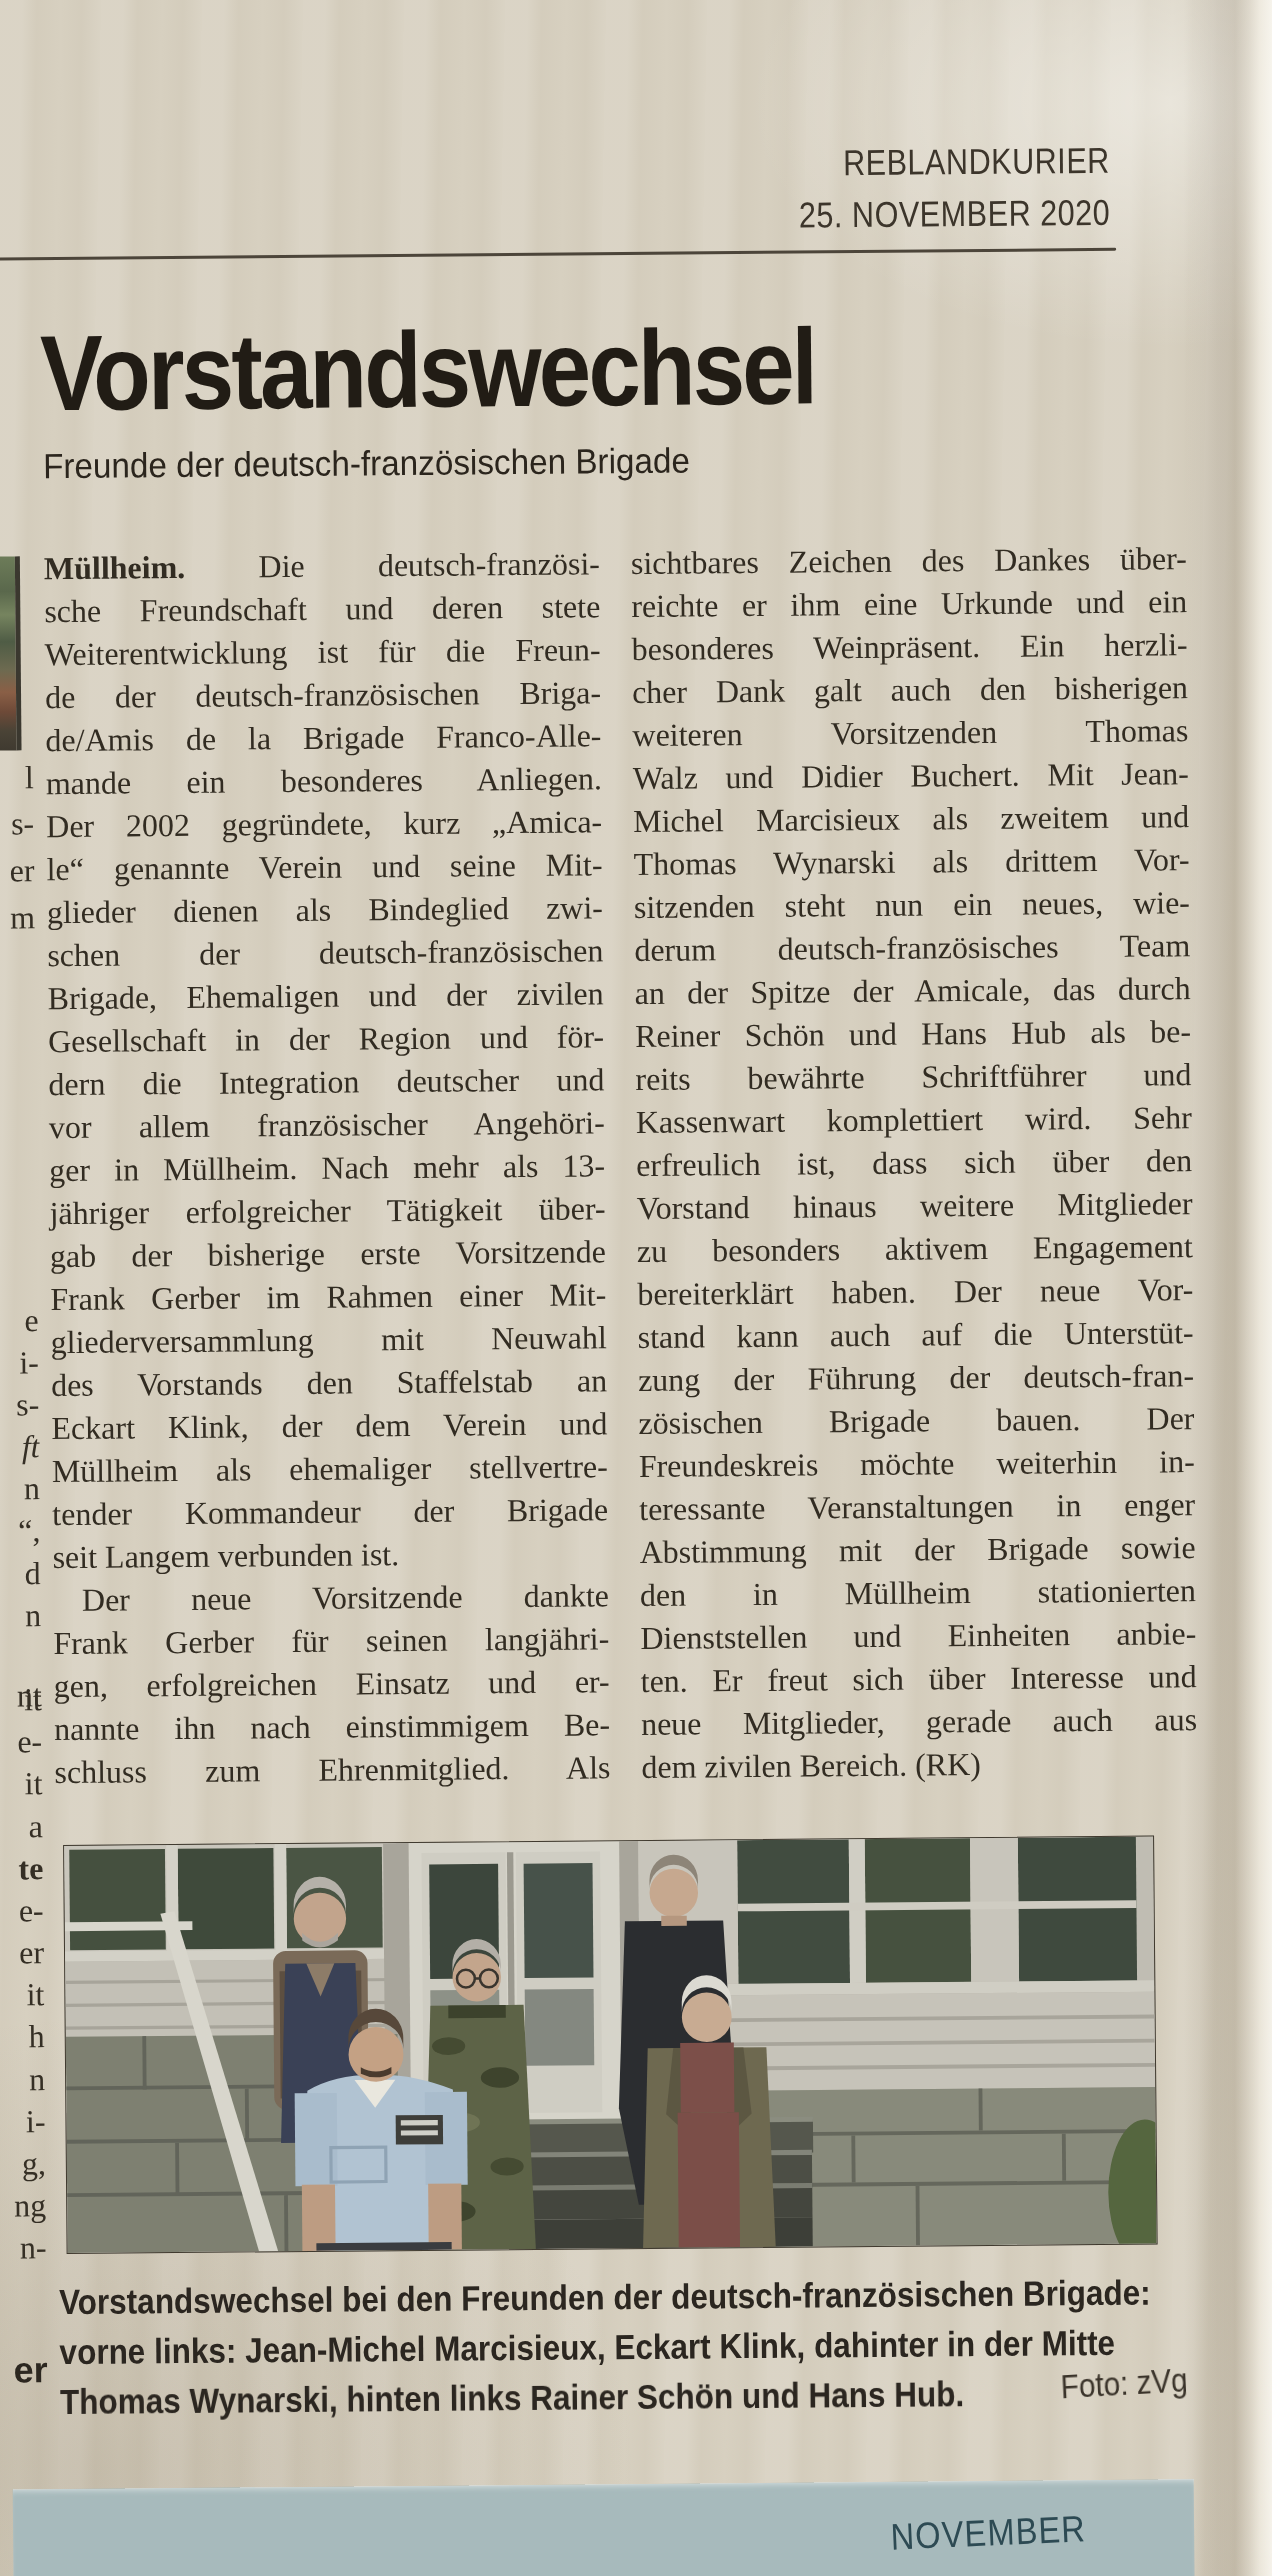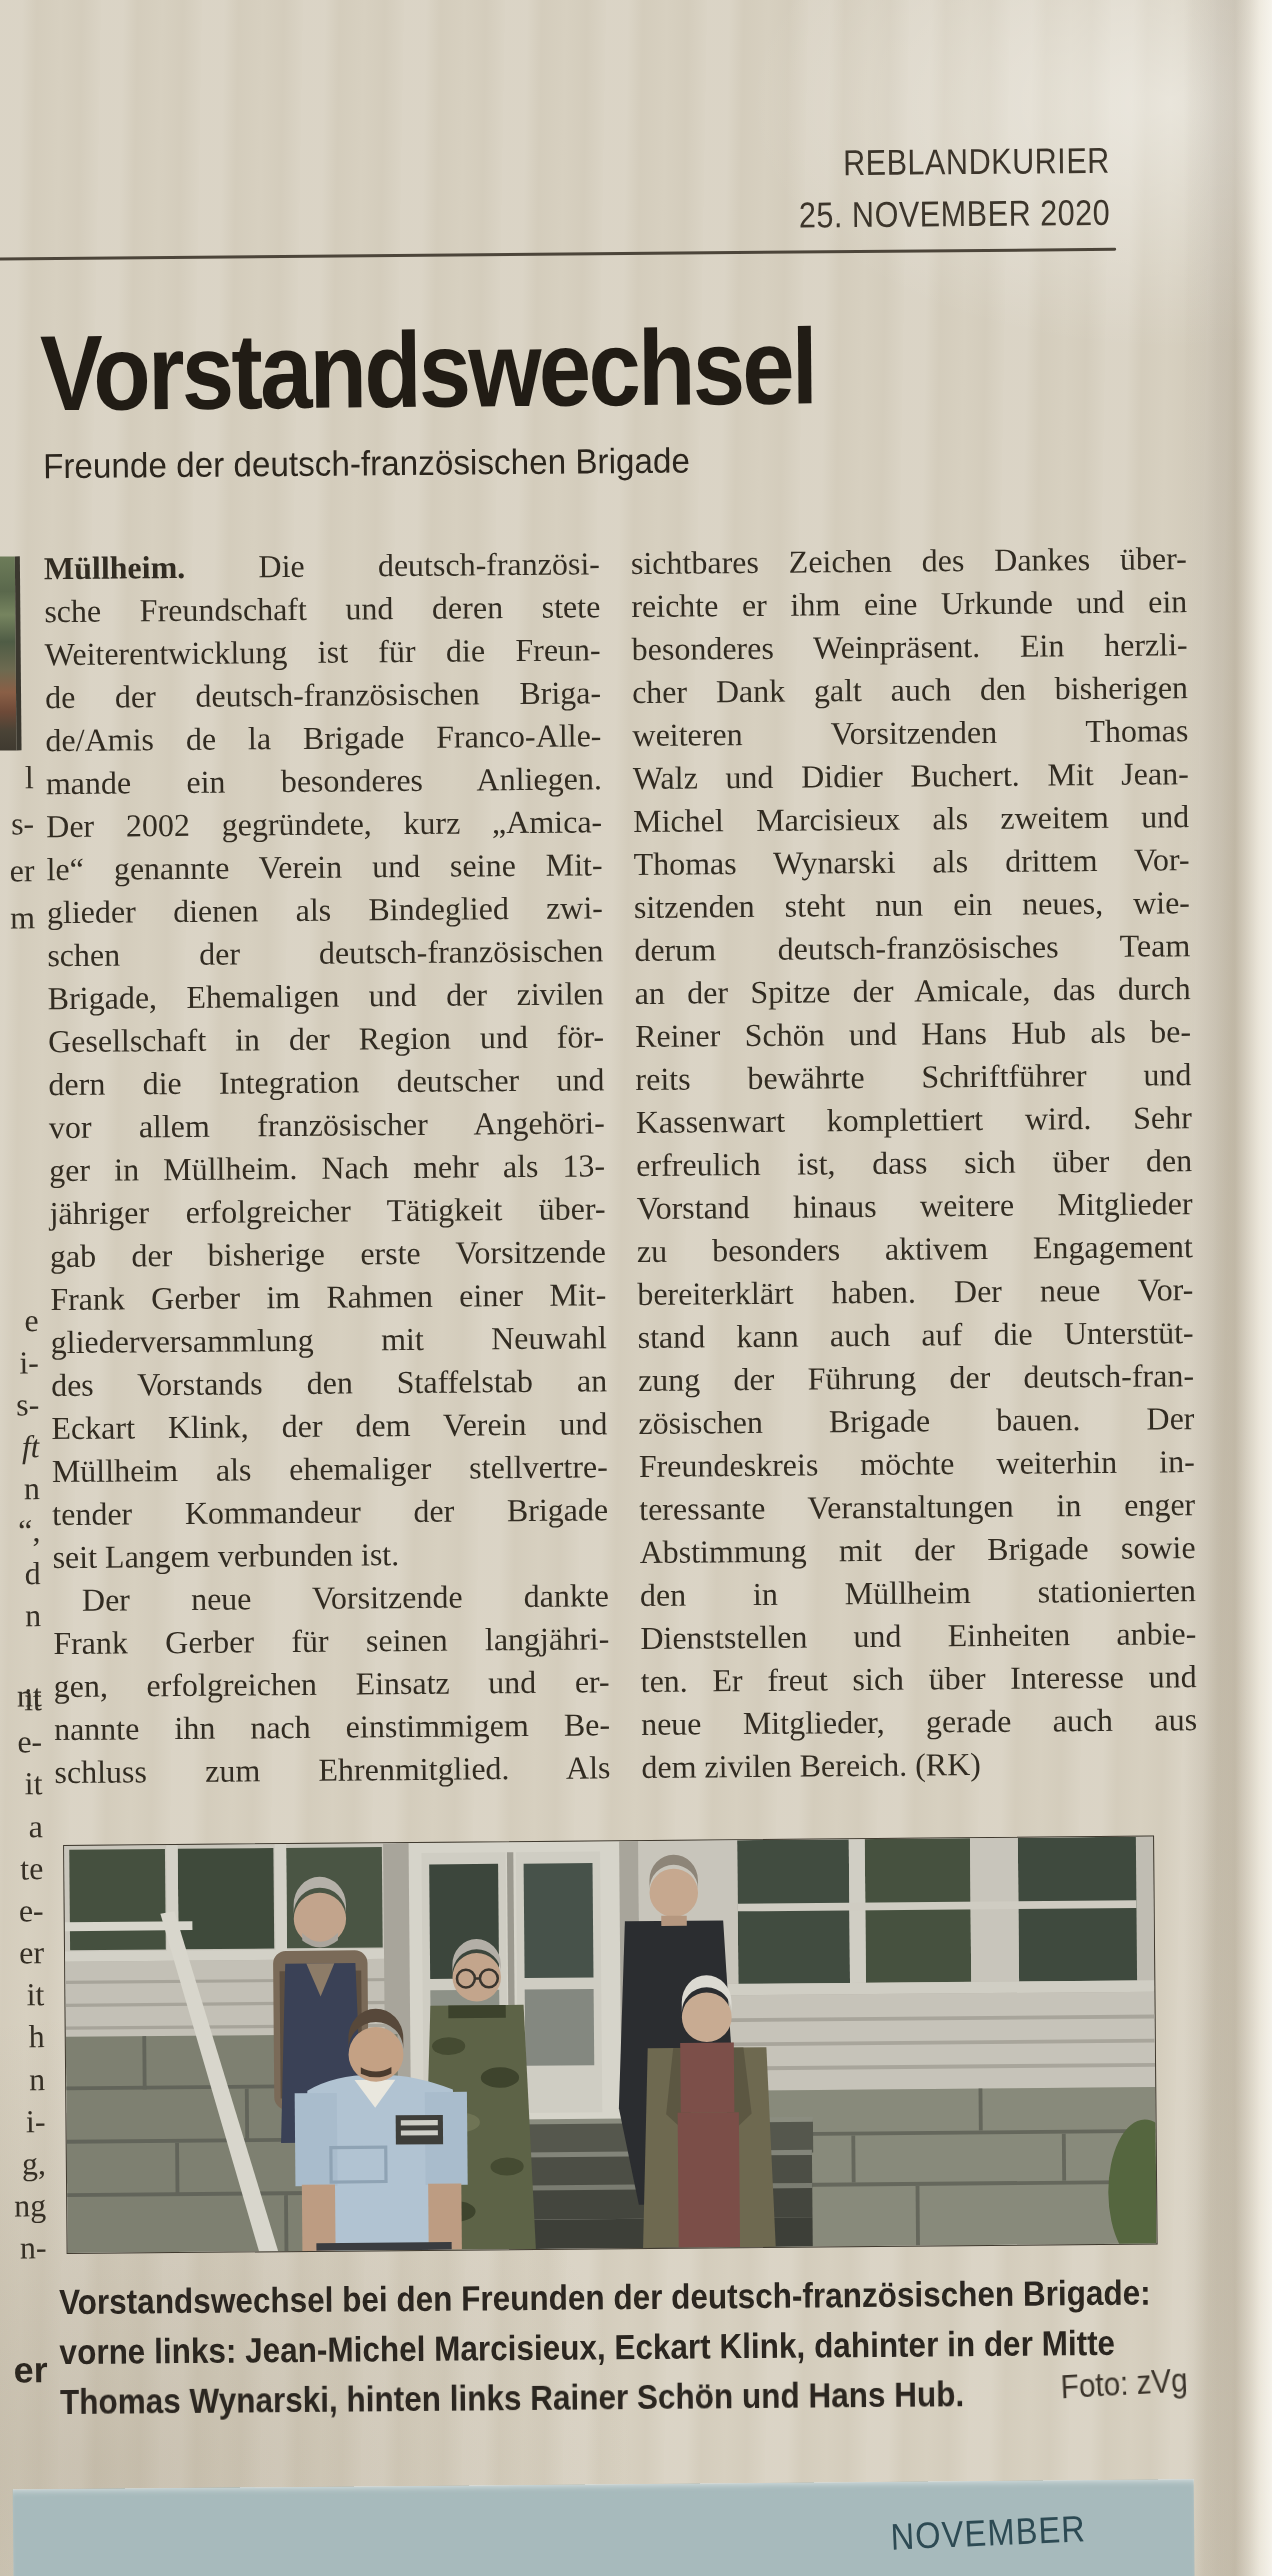--- a/index.html
+++ b/index.html
@@ -205,21 +205,21 @@
       <div class="frag" style="top: 1422px; font-style: italic;">ft</div>
       <div class="frag" style="top: 1464px;">n</div>
       <div class="frag" style="top: 1506px;">“,</div>
       <div class="frag" style="top: 1549px;">d</div>
       <div class="frag" style="top: 1591px;">n</div>
       <div class="frag" style="top: 1671px;">nt</div>
       <div class="frag" style="top: 1675px;">it</div>
       <div class="frag" style="top: 1717px;">e-</div>
       <div class="frag" style="top: 1759px;">it</div>
       <div class="frag" style="top: 1802px;">a</div>
-      <div class="frag" style="top: 1844px;">te</div>
+      <div class="frag" style="top: 1844px; font-weight: bold;">te</div>
       <div class="frag" style="top: 1886px;">e-</div>
       <div class="frag" style="top: 1928px;">er</div>
       <div class="frag" style="top: 1970px;">it</div>
       <div class="frag" style="top: 2012px;">h</div>
       <div class="frag" style="top: 2055px;">n</div>
       <div class="frag" style="top: 2097px;">i-</div>
       <div class="frag" style="top: 2139px;">g,</div>
       <div class="frag" style="top: 2181px;">ng</div>
       <div class="frag" style="top: 2223px;">n-</div>
       <div class="frag bold" style="top: 2346px;">er</div>

